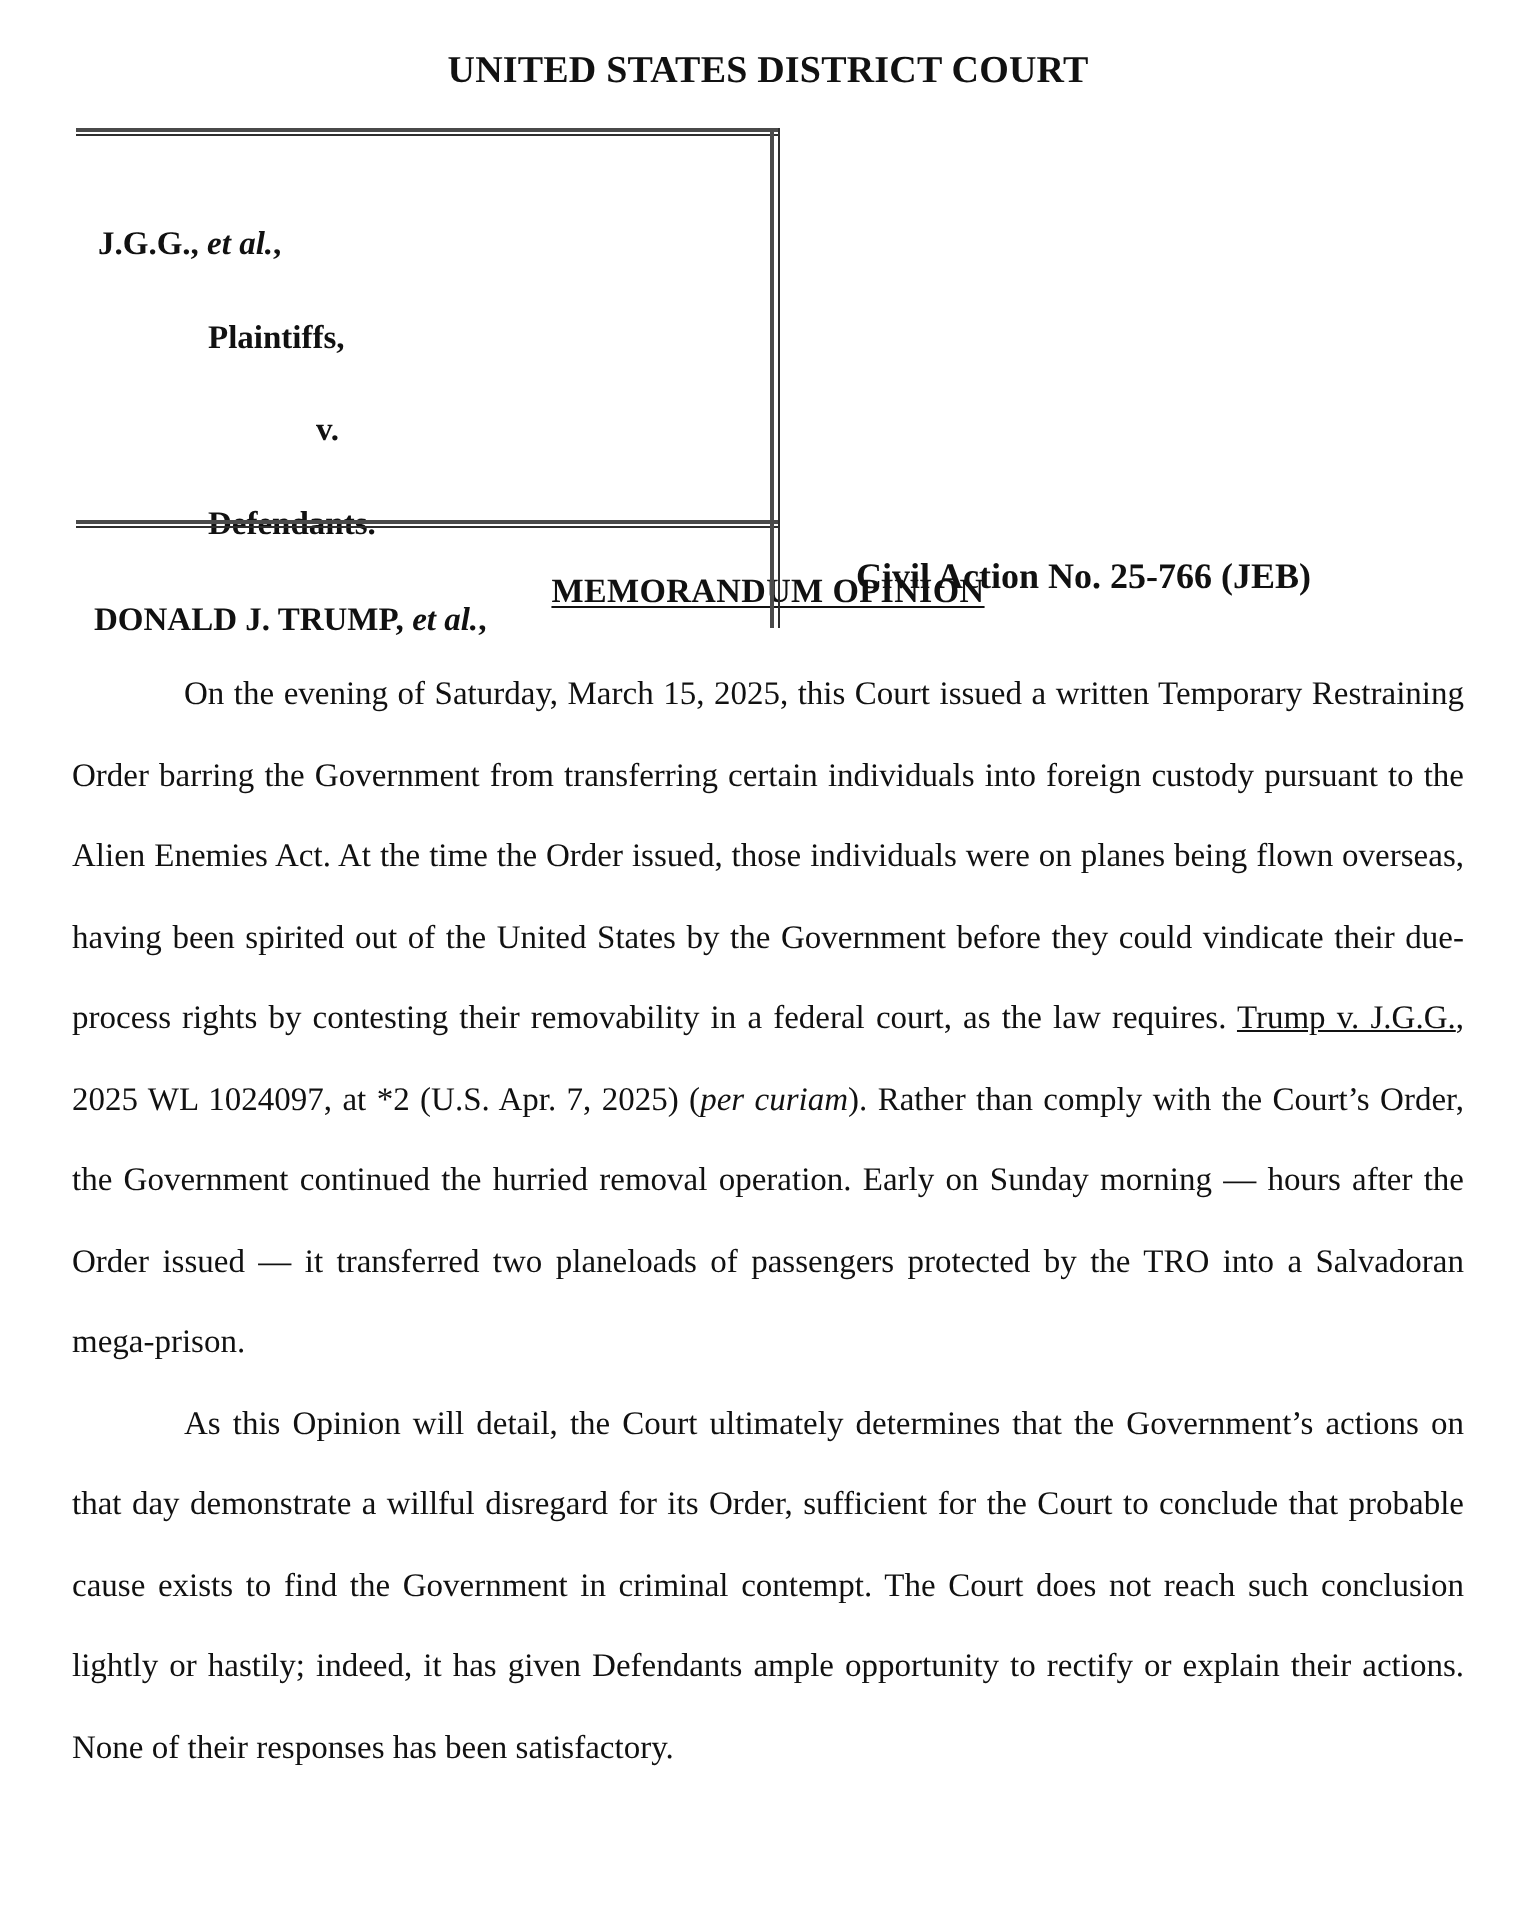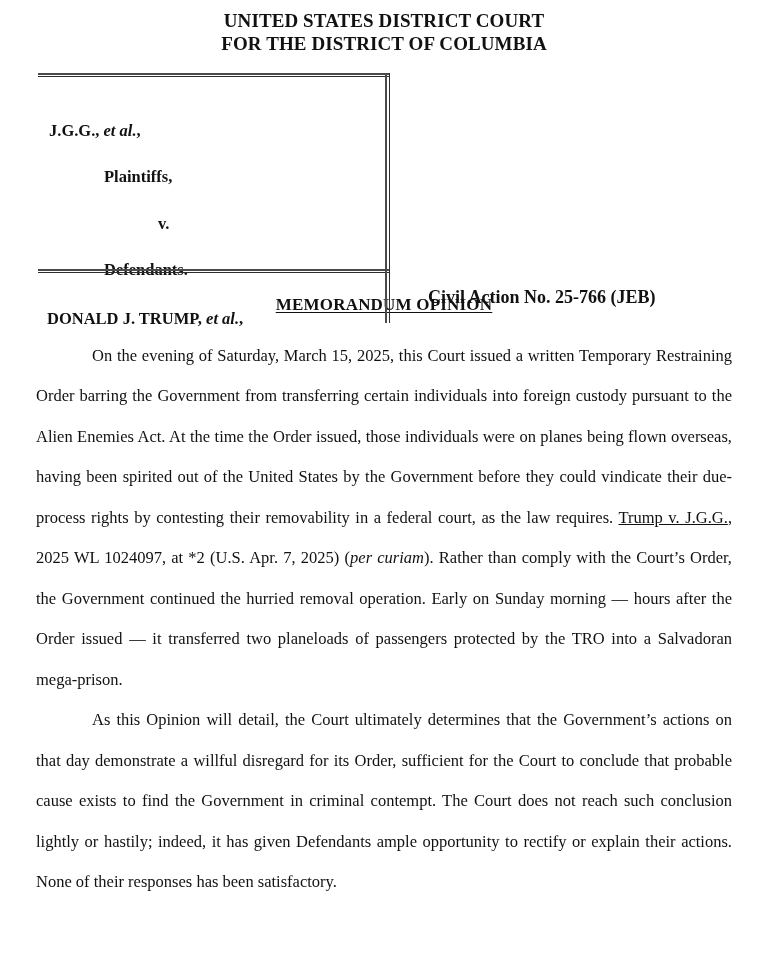--- a/index.html
+++ b/index.html
@@ -25,21 +25,21 @@
     padding: 0;
   }
 
   
   .court-header {
     text-align: center;
     font-weight: bold;
     font-size: 19px;
     line-height: 1.23;
     letter-spacing: 0.1px;
-    padding-top: 9px;
+    padding-top: 24px;
   }
   .court-header .hline { display: block; }
 
   
   .caption-wrap {
     position: relative;
     margin: 17px 0 0 0;
     padding: 0;
   }
   .caption-box {
@@ -124,21 +124,20 @@
   .para u { text-underline-offset: 1px; }
   .para em { font-style: italic; font-family: Liberation Serif, serif; }
 </style>
 </head>
 <body>
 
 <div class="page">
 
   <div class="court-header">
     <span class="hline">UNITED STATES DISTRICT COURT</span>
-    <span class="hline">FOR THE DISTRICT OF COLUMBIA</span>
   </div>
 
   <div class="caption-wrap">
     <div class="caption-box">
       <div class="rule-top"></div>
       <div class="rule-bottom"></div>
       <div class="rule-right"></div>
 
       <div class="caption-line cl-party"><span>J.G.G., </span><em>et al.</em><span>,</span></div>
 

